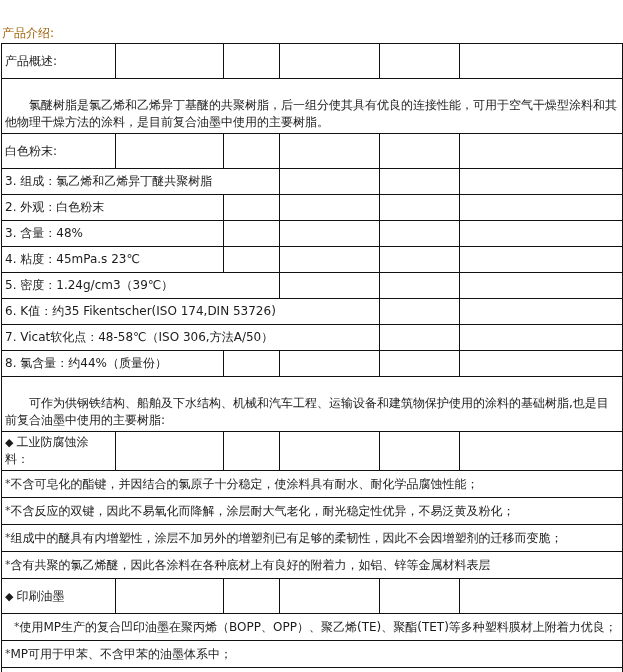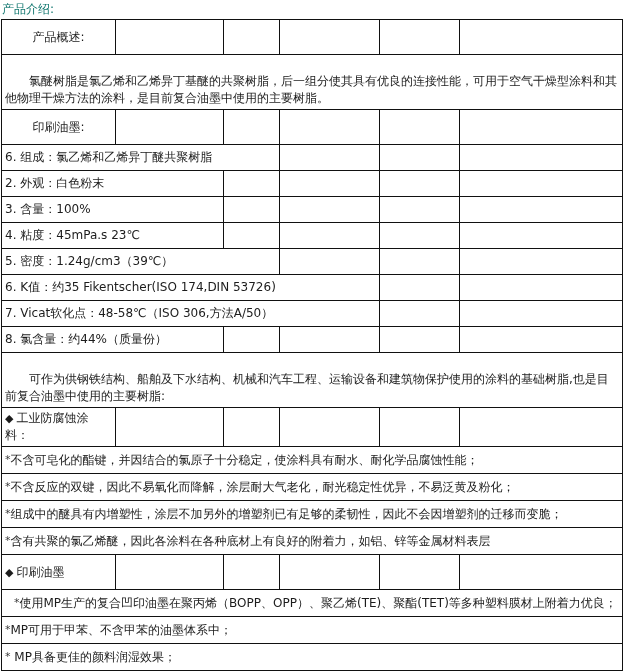--- a/index.html
+++ b/index.html
@@ -18,22 +18,23 @@
     position: relative;
     width: 623px;
     height: 672px;
     box-sizing: border-box;
     padding: 0;
   }
   .doc-title {
     font-size: 12px;
     line-height: 16px;
     padding: 1px 0 2px 2px;
-    color: #0f766e;
+    color: #a16207;
     white-space: nowrap;
+    margin-top: 24px;
   }
   table.spec {
     border-collapse: collapse;
     table-layout: fixed;
     width: 621px;
     margin-left: 1px;
     border: 1px solid #111111;
   }
   table.spec td {
     border: 1px solid #111111;
@@ -44,21 +45,20 @@
     color: #1c1c1c;
     word-break: break-all;
     overflow: hidden;
   }
   
   td.label-cell {
     padding-left: 2px;
   }
   td.tall {
     height: 30px;
-    text-align: center;
   }
   td.para {
     height: 38px;
     line-height: 17px;
     vertical-align: top;
     padding-top: 3px;
   }
   td.para .indent {
     text-indent: 24px;
     display: block;
@@ -116,42 +116,42 @@
           <td></td>
           <td></td>
           <td></td>
         </tr>
         <tr>
           <td colspan="6" class="para">
             <span class="indent">氯醚树脂是氯乙烯和乙烯异丁基醚的共聚树脂，后一组分使其具有优良的连接性能，可用于空气干燥型涂料和其他物理干燥方法的涂料，是目前复合油墨中使用的主要树脂。</span>
           </td>
         </tr>
         <tr>
-          <td colspan="1" class="tall label-cell">印刷油墨:</td>
-          <td></td>
-          <td></td>
-          <td></td>
-          <td></td>
-          <td></td>
-        </tr>
-        <tr>
-          <td colspan="3" class="item">6. 组成：氯乙烯和乙烯异丁醚共聚树脂</td>
+          <td colspan="1" class="tall label-cell">白色粉末:</td>
+          <td></td>
+          <td></td>
+          <td></td>
+          <td></td>
+          <td></td>
+        </tr>
+        <tr>
+          <td colspan="3" class="item">3. 组成：氯乙烯和乙烯异丁醚共聚树脂</td>
           <td></td>
           <td></td>
           <td></td>
         </tr>
         <tr>
           <td colspan="2" class="item">2. 外观：白色粉末</td>
           <td></td>
           <td></td>
           <td></td>
           <td></td>
         </tr>
         <tr>
-          <td colspan="2" class="item">3. 含量：100%</td>
+          <td colspan="2" class="item">3. 含量：48%</td>
           <td></td>
           <td></td>
           <td></td>
           <td></td>
         </tr>
         <tr>
           <td colspan="2" class="item">4. 粘度：45mPa.s 23℃</td>
           <td></td>
           <td></td>
           <td></td>

